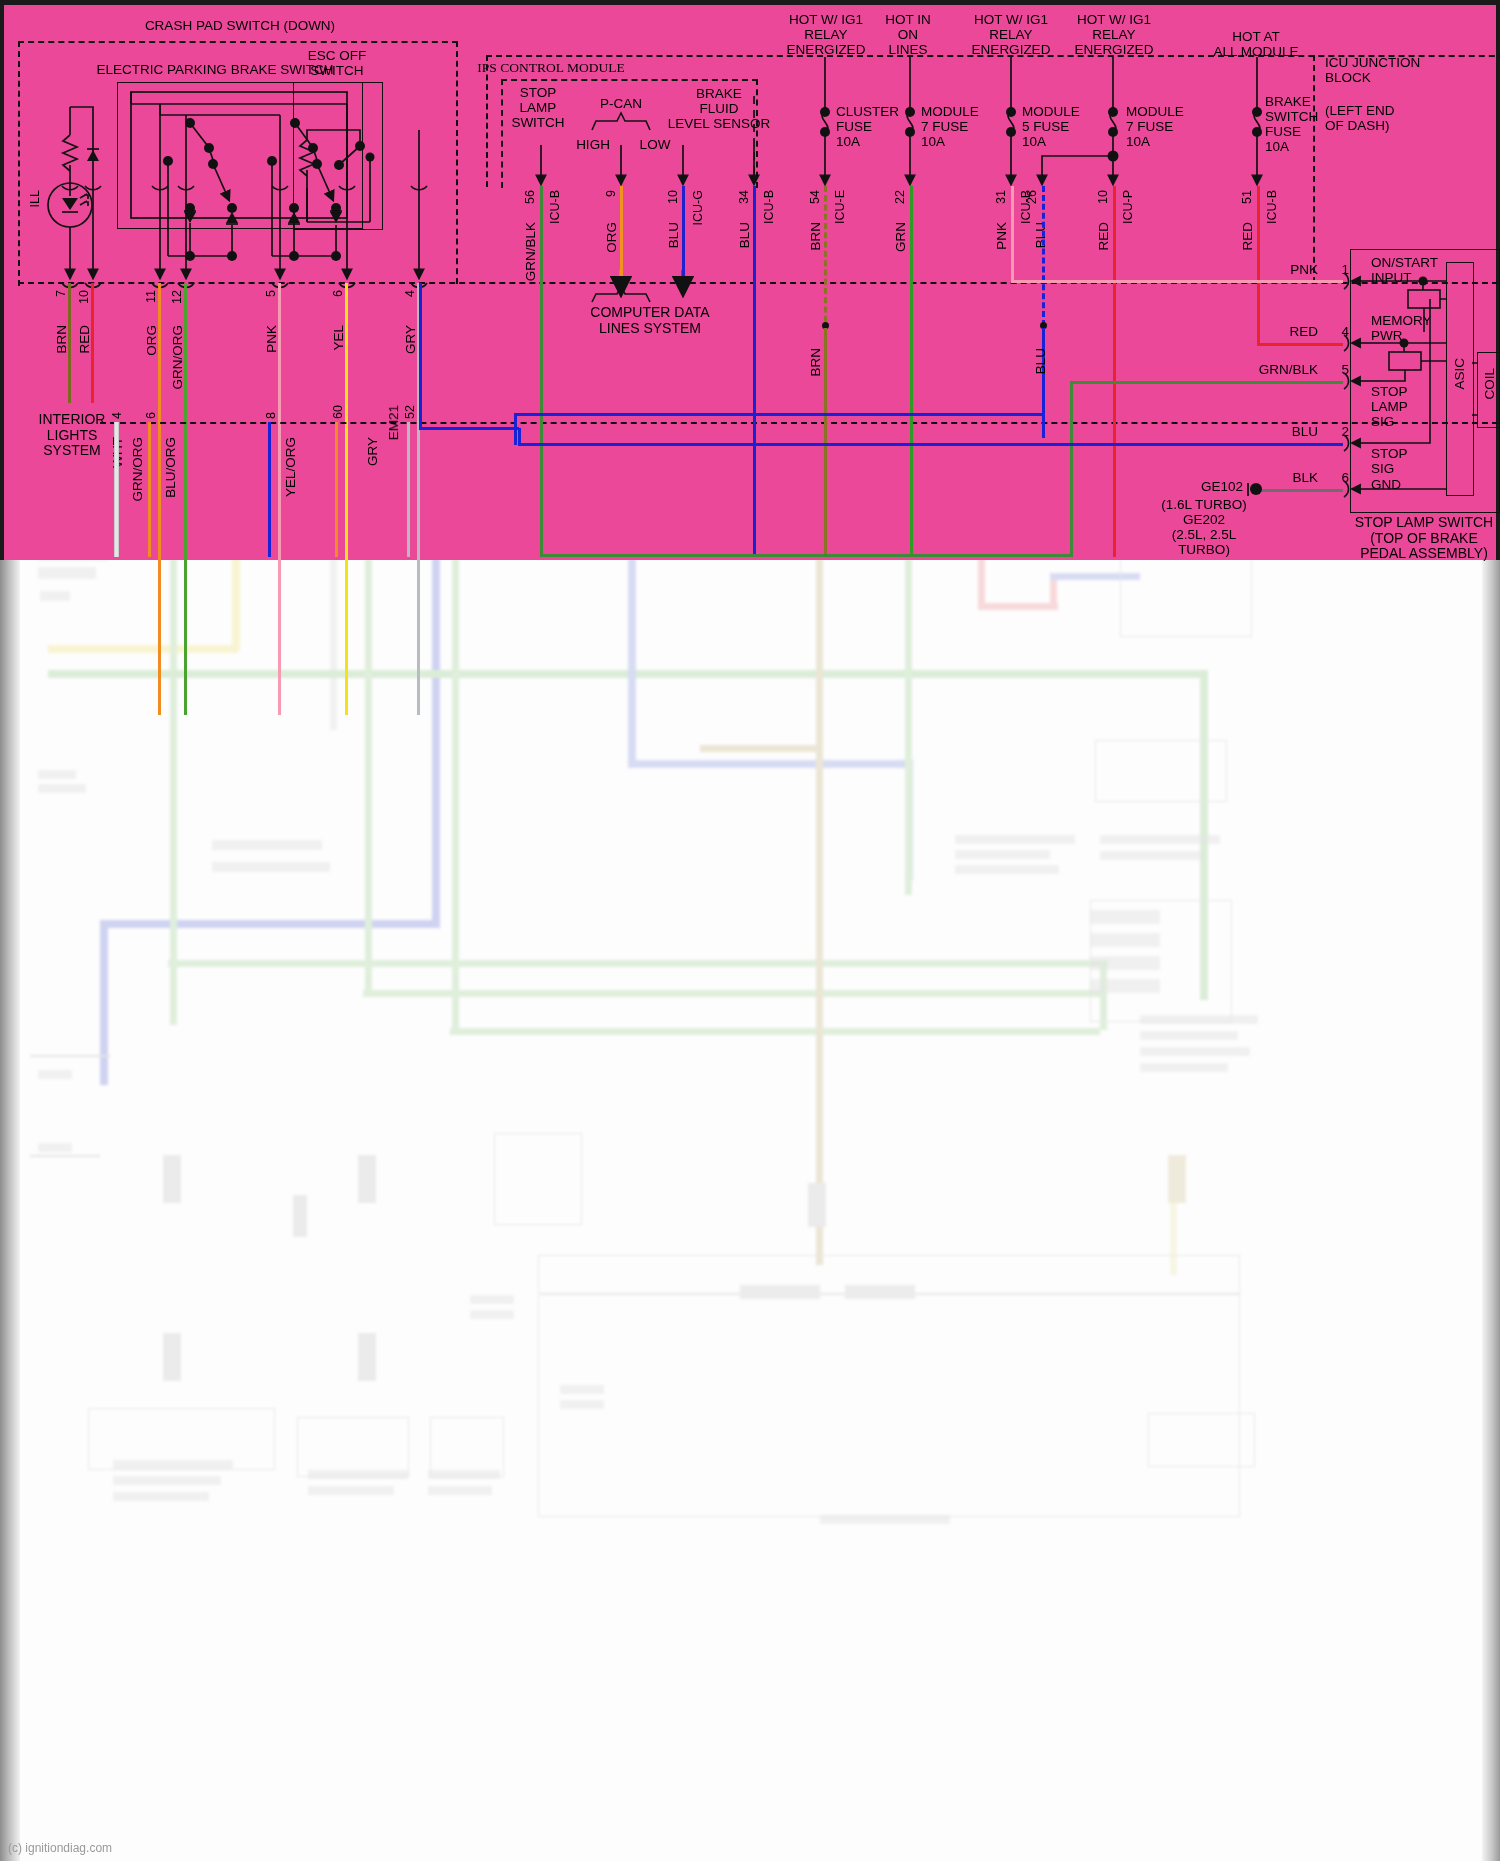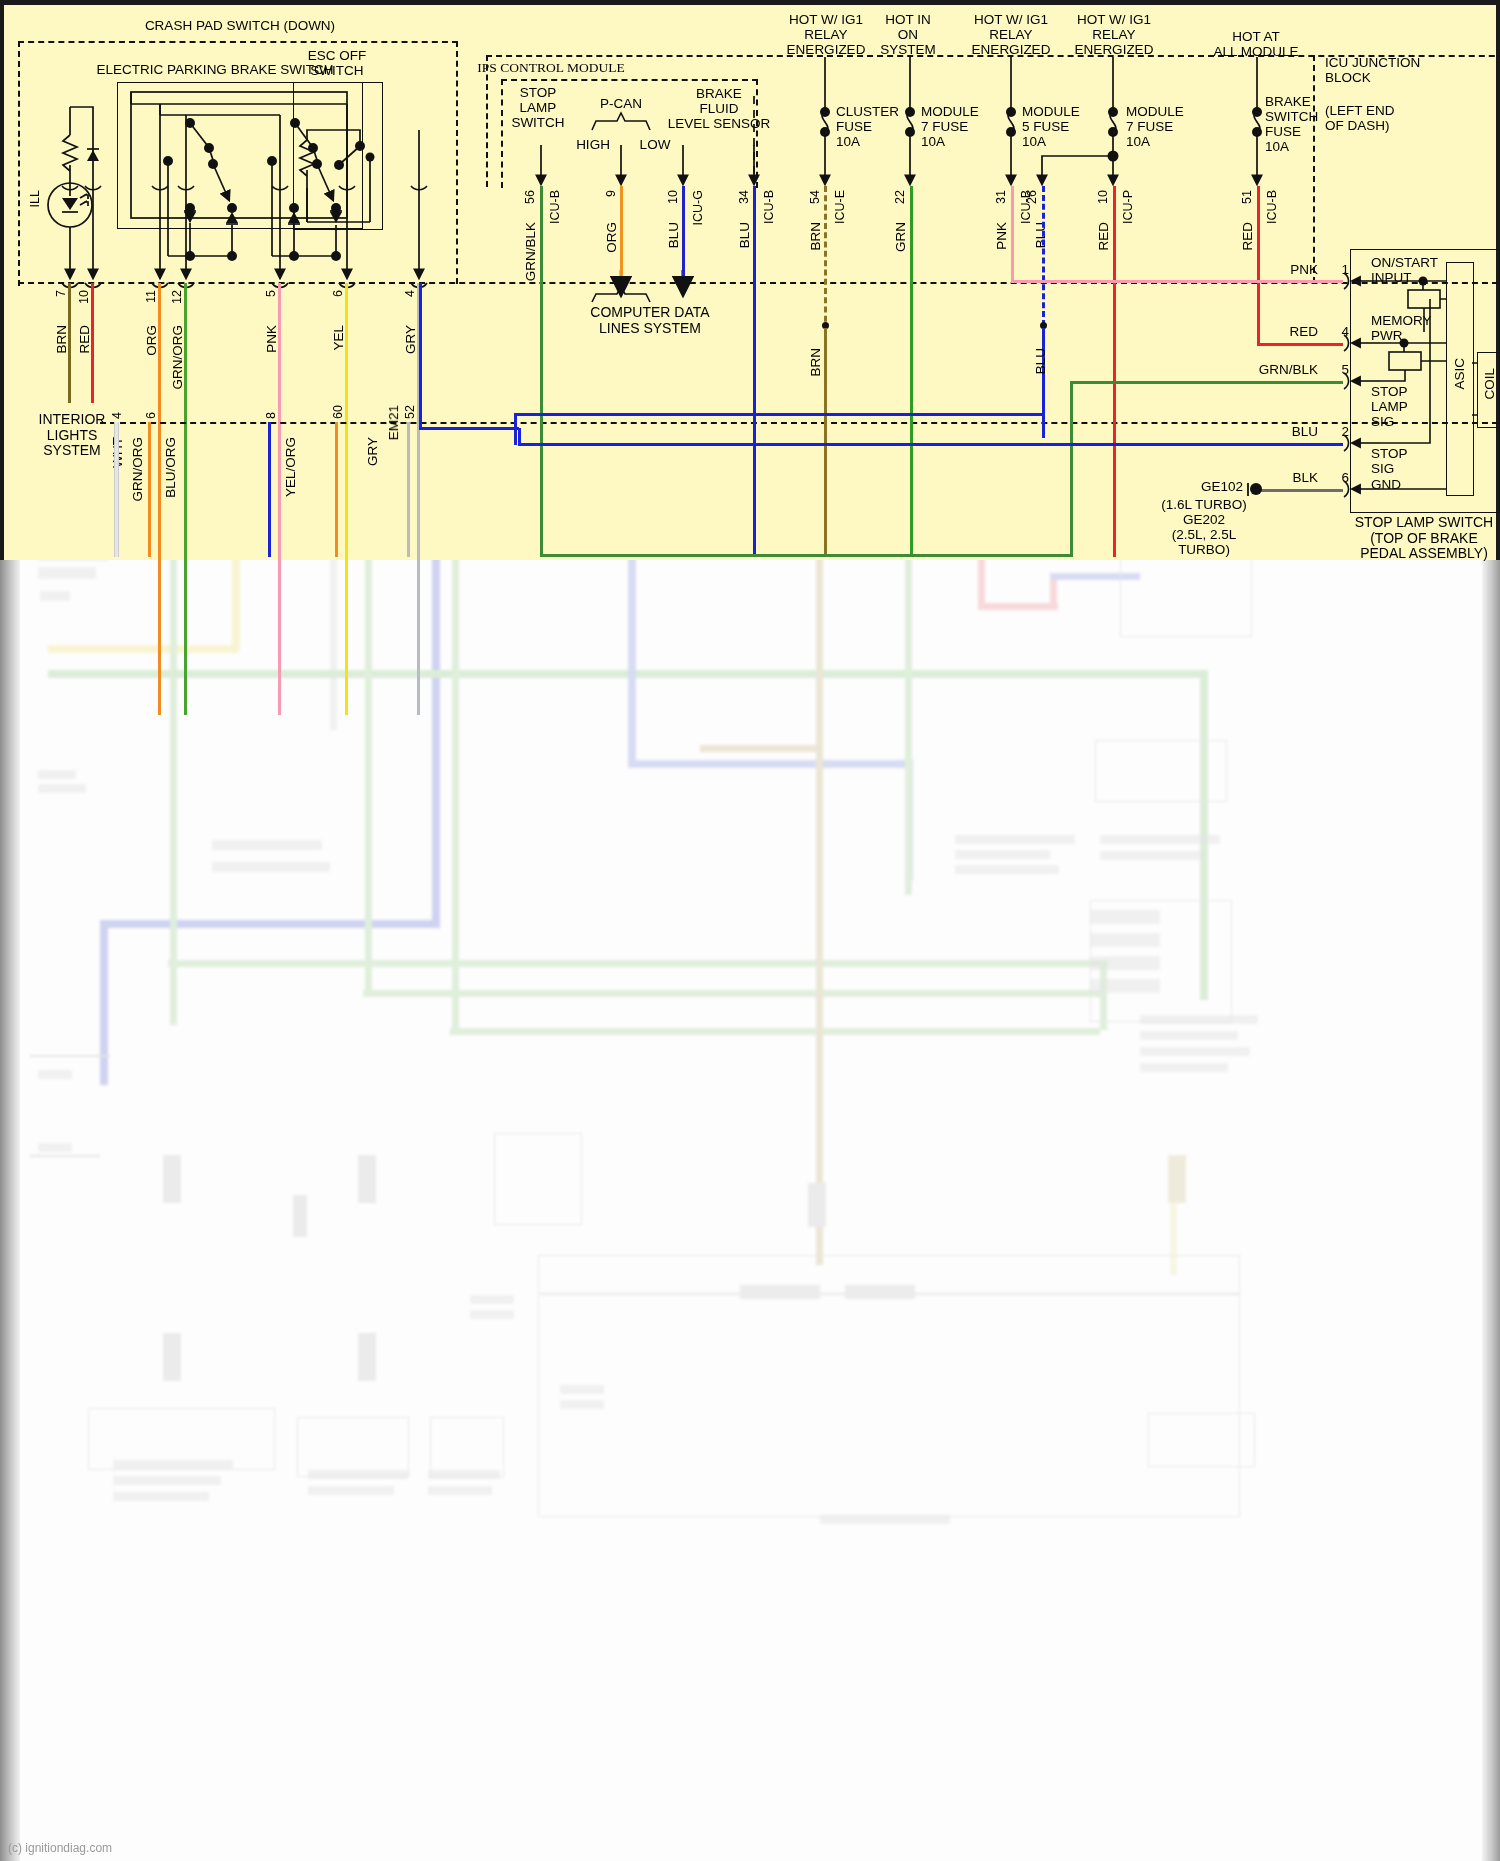--- a/index.html
+++ b/index.html
@@ -1,20 +1,20 @@
 <!DOCTYPE html>
 <html><head>
 <meta charset="utf-8">
 <style>
   html,body{margin:0;padding:0;background:#ffffff;}
   body{font-family:"Liberation Sans", sans-serif;}
   #stage{position:relative;width:1500px;height:1861px;background:#ffffff;overflow:hidden;}
 
   
-  #diagram{position:absolute;left:0;top:0;width:1500px;height:560px;background:#fef9c3;z-index:5;}
+  #diagram{position:absolute;left:0;top:0;width:1500px;height:560px;background:#ec4899;z-index:5;}
   
   #faded{position:absolute;left:0;top:555px;width:1500px;height:1306px;background:#ffffff;overflow:hidden;z-index:1;}
 
   .t{position:absolute;font-family:"Liberation Sans", sans-serif;color:#000;white-space:pre;line-height:1.12;}
   .c{text-align:center;transform:translateX(-50%);}
   .r{text-align:right;transform:translateX(-100%);}
   .f13{font-size:13.5px;}
   .f12{font-size:12.5px;}
   .f14{font-size:14px;}
   .vertc{writing-mode:vertical-rl;transform:rotate(180deg);}
@@ -198,21 +198,21 @@
 
     <div class="t f13 c" style="left:826px;top:12px;">HOT W/ IG1
 RELAY
 ENERGIZED</div>
     <div class="t f13" style="left:836px;top:104px;">CLUSTER
 FUSE
 10A</div>
 
     <div class="t f13 c" style="left:908px;top:12px;">HOT IN
 ON
-SYSTEM</div>
+LINES</div>
     <div class="t f13" style="left:921px;top:104px;">MODULE
 7 FUSE
 10A</div>
 
     <div class="t f13 c" style="left:1011px;top:12px;">HOT W/ IG1
 RELAY
 ENERGIZED</div>
     <div class="t f13" style="left:1022px;top:104px;">MODULE
 5 FUSE
 10A</div>

